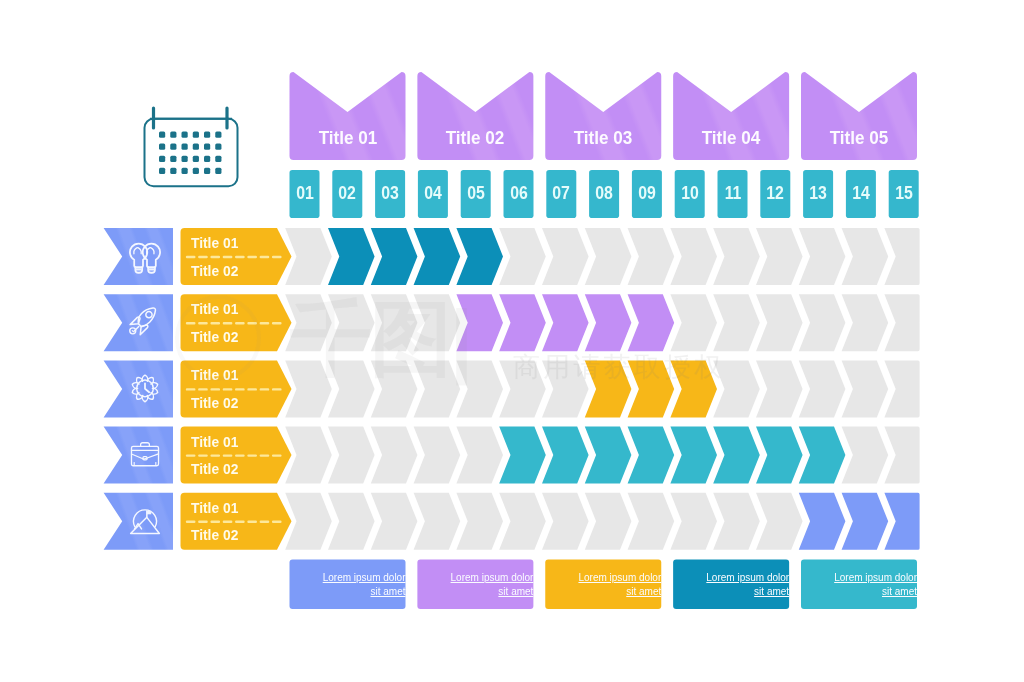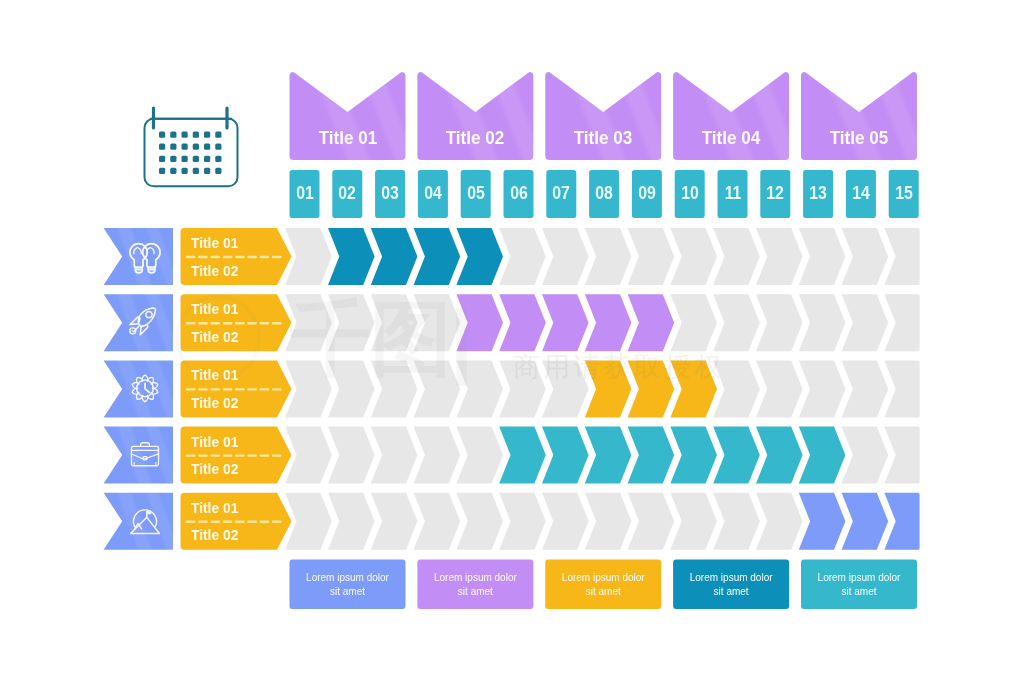--- a/index.html
+++ b/index.html
@@ -3,21 +3,21 @@
 <meta charset="utf-8">
 <title>Gantt Chart Infographic</title>
 <style>
   html,body{margin:0;padding:0;background:#fff;}
   body{width:1024px;height:682px;font-family:"Liberation Sans",sans-serif;overflow:hidden;}
   #stage{position:relative;width:1024px;height:682px;background:#fff;}
   .abs{position:absolute;}
   .phase-label{color:#fdfaff;font-weight:bold;font-size:19px;text-align:center;letter-spacing:0;transform:scaleX(0.90);}
   .period-label{color:#e6fcfb;font-weight:bold;font-size:18px;text-align:center;transform:scaleX(0.88);}
   .row-title{color:#fffbea;font-weight:bold;font-size:15px;transform:scaleX(0.92);transform-origin:left center;}
-  .legend-text{color:#fafcff;font-size:10px;text-align:center;line-height:14.5px;}
+  .legend-text{color:#fafcff;font-size:10px;text-align:right;line-height:14.5px;text-decoration:underline;}
   .wm-ring{left:175px;top:295px;width:78px;height:78px;border:4px solid rgba(150,150,150,.055);border-radius:50%;}
   .wm-logo{left:290px;top:296px;font-size:82px;font-weight:bold;color:rgba(135,135,135,.075);letter-spacing:-2px;line-height:86px;}
   .wm-line1{left:513px;top:305px;font-size:27px;color:rgba(130,130,130,.11);letter-spacing:3.2px;line-height:30px;}
   .wm-line2{left:513px;top:352px;font-size:27px;color:rgba(130,130,130,.11);letter-spacing:3.2px;line-height:30px;}
 </style>
 </head>
 <body>
 
 <div id="stage">
   <svg id="chart-svg" width="1024" height="682" viewBox="0 0 1024 682">

